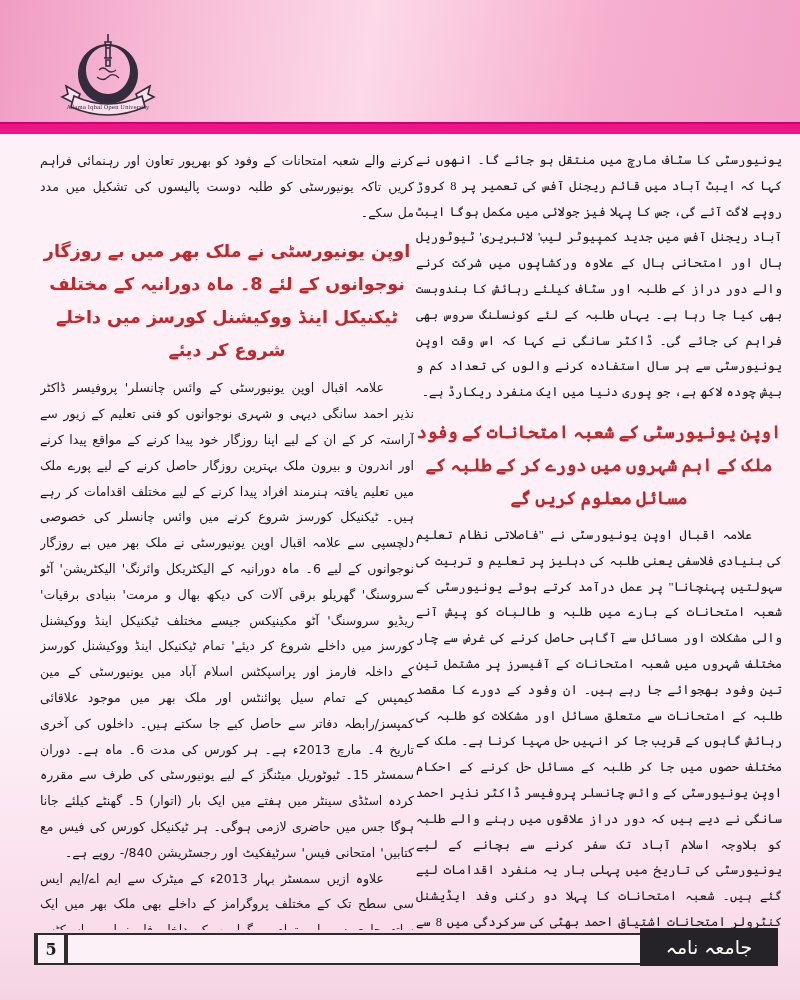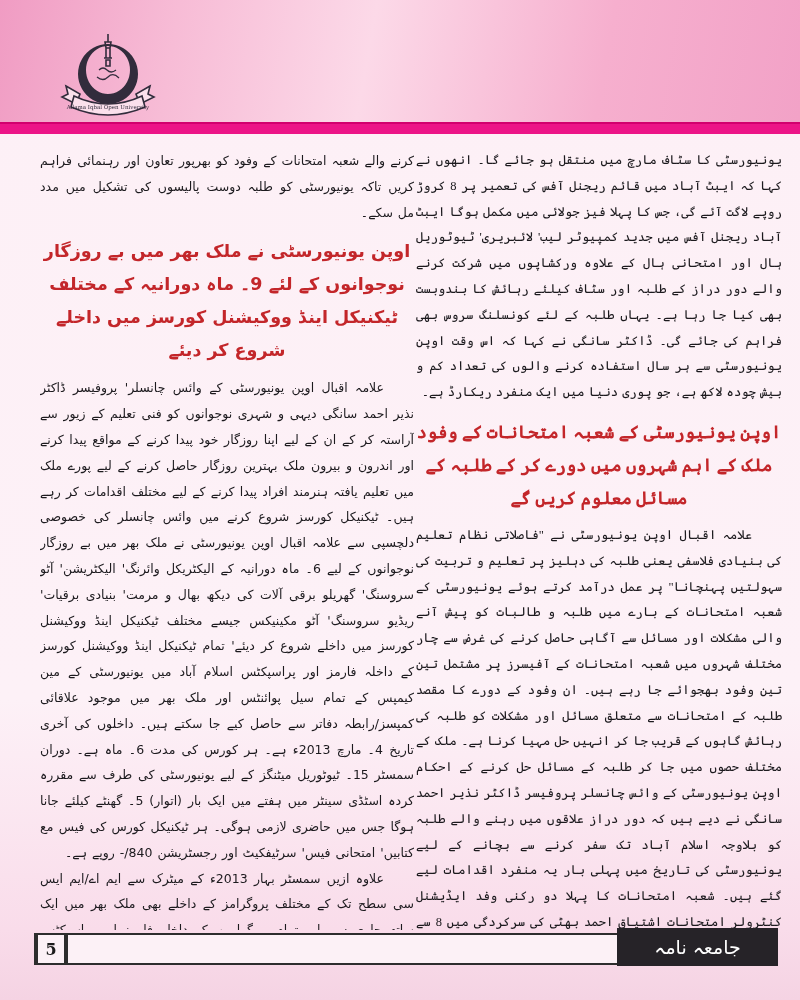--- a/index.html
+++ b/index.html
@@ -23,21 +23,21 @@
   .headline{margin:10px 0 8px 0;color:#c3262a;font-weight:bold;
             font-size:17.5px;line-height:33px;text-align:center;}
   
   .footer{position:absolute;top:931px;left:34px;right:22px;height:36px;display:flex;align-items:center;}
   .pageno-box{width:34px;height:32px;box-sizing:border-box;background:#fcf1f6;
               border:2px solid #2d2d2d;border-left-width:4px;border-right-width:4px;
               display:flex;align-items:center;justify-content:center;
               font-family:"DejaVu Serif",serif;font-weight:bold;font-size:16px;color:#1c1c1c;}
   .footer-strip{flex:1;height:32px;box-sizing:border-box;background:#fcf1f6;
                 border-top:2px solid #2d2d2d;border-bottom:2px solid #2d2d2d;}
-  .masthead-box{width:161px;height:38px;margin-top:-4px;background:#262328;color:#ffffff;
+  .masthead-box{width:138px;height:38px;margin-top:-4px;background:#262328;color:#ffffff;
                 display:flex;align-items:center;justify-content:center;direction:rtl;
                 font-size:19px;letter-spacing:1px;}
 </style>
 </head>
 <body>
 
 <div class="page">
 
   <div class="top-band">
     <div class="logo-wrap">
@@ -63,21 +63,21 @@
   <div class="accent-stripe"></div>
 
   <div class="col col-right">
     <p class="body-par">یونیورسٹی کا سٹاف مارچ میں منتقل ہو جائے گا۔ انھوں نے کہا کہ ایبٹ آباد میں قائم ریجنل آفس کی تعمیر پر 8 کروڑ روپے لاگت آئے گی، جس کا پہلا فیز جولائی میں مکمل ہوگا ایبٹ آباد ریجنل آفس میں جدید کمپیوٹر لیب' لائبریری' ٹیوٹوریل ہال اور امتحانی ہال کے علاوہ ورکشاپوں میں شرکت کرنے والے دور دراز کے طلبہ اور سٹاف کیلئے رہائش کا بندوبست بھی کیا جا رہا ہے۔ یہاں طلبہ کے لئے کونسلنگ سروس بھی فراہم کی جائے گی۔ ڈاکٹر سانگی نے کہا کہ اس وقت اوپن یونیورسٹی سے ہر سال استفادہ کرنے والوں کی تعداد کم و بیش چودہ لاکھ ہے، جو پوری دنیا میں ایک منفرد ریکارڈ ہے۔</p>
     <h2 class="headline">اوپن یونیورسٹی کے شعبہ امتحانات کے وفود ملک کے اہم شہروں میں دورے کر کے طلبہ کے مسائل معلوم کریں گے</h2>
     <p class="body-par indent">علامہ اقبال اوپن یونیورسٹی نے "فاصلاتی نظام تعلیم کی بنیادی فلاسفی یعنی طلبہ کی دہلیز پر تعلیم و تربیت کی سہولتیں پہنچانا" پر عمل درآمد کرتے ہوئے یونیورسٹی کے شعبہ امتحانات کے بارے میں طلبہ و طالبات کو پیش آنے والی مشکلات اور مسائل سے آگاہی حاصل کرنے کی غرض سے چار مختلف شہروں میں شعبہ امتحانات کے آفیسرز پر مشتمل تین تین وفود بھجوائے جا رہے ہیں۔ ان وفود کے دورے کا مقصد طلبہ کے امتحانات سے متعلق مسائل اور مشکلات کو طلبہ کی رہائش گاہوں کے قریب جا کر انہیں حل مہیا کرنا ہے۔ ملک کے مختلف حصوں میں جا کر طلبہ کے مسائل حل کرنے کے احکام اوپن یونیورسٹی کے وائس چانسلر پروفیسر ڈاکٹر نذیر احمد سانگی نے دیے ہیں کہ دور دراز علاقوں میں رہنے والے طلبہ کو بلاوجہ اسلام آباد تک سفر کرنے سے بچانے کے لیے یونیورسٹی کی تاریخ میں پہلی بار یہ منفرد اقدامات لیے گئے ہیں۔ شعبہ امتحانات کا پہلا دو رکنی وفد ایڈیشنل کنٹرولر امتحانات اشتیاق احمد بھٹی کی سرکردگی میں 8 سے 10۔ مارچ 2013ء تک میر پور کا دورہ کرے گا' 8 سے 10۔ مارچ 2013ء کے دوران ہی ایک دوسرا وفد ڈپٹی کنٹرولر امتحانات محمد زاہد اختر خاکی کی سرکردگی میں فیصل آباد کا دورہ کرے گا۔ جبکہ 22 سے 24۔ مارچ 2013ء تک کے دورانیہ میں ایڈیشنل کنٹرولر امتحانات اقبال حسین کی سرکردگی میں ایک وفد پشاور جبکہ اسسٹنٹ کنٹرولر امتحانات محترمہ نسرین ملک کی سربراہی میں دوسرا وفد ملتان کا دورہ کرے گا۔ کنٹرولر امتحانات پروفیسر ڈاکٹر حامد خان نیازی نے میر پور' فیصل آباد' پشاور اور ملتان کے طلبہ خصوصاً شعبہ امتحانات سے متعلق شکایات اور تجاویز رکھنے والوں سے درخواست کی ہے کہ وہ اسلام آباد سے ان کے شہروں کا دورہ</p>
   </div>
 
   <div class="col col-left">
     <p class="body-par">کرنے والے شعبہ امتحانات کے وفود کو بھرپور تعاون اور رہنمائی فراہم کریں تاکہ یونیورسٹی کو طلبہ دوست پالیسوں کی تشکیل میں مدد مل سکے۔</p>
-    <h2 class="headline">اوپن یونیورسٹی نے ملک بھر میں بے روزگار نوجوانوں کے لئے 9۔ ماہ دورانیہ کے مختلف ٹیکنیکل اینڈ ووکیشنل کورسز میں داخلے شروع کر دیئے</h2>
+    <h2 class="headline">اوپن یونیورسٹی نے ملک بھر میں بے روزگار نوجوانوں کے لئے 8۔ ماہ دورانیہ کے مختلف ٹیکنیکل اینڈ ووکیشنل کورسز میں داخلے شروع کر دیئے</h2>
     <p class="body-par indent">علامہ اقبال اوپن یونیورسٹی کے وائس چانسلر' پروفیسر ڈاکٹر نذیر احمد سانگی دیہی و شہری نوجوانوں کو فنی تعلیم کے زیور سے آراستہ کر کے ان کے لیے اپنا روزگار خود پیدا کرنے کے مواقع پیدا کرنے اور اندرون و بیرون ملک بہترین روزگار حاصل کرنے کے لیے پورے ملک میں تعلیم یافتہ ہنرمند افراد پیدا کرنے کے لیے مختلف اقدامات کر رہے ہیں۔ ٹیکنیکل کورسز شروع کرنے میں وائس چانسلر کی خصوصی دلچسپی سے علامہ اقبال اوپن یونیورسٹی نے ملک بھر میں بے روزگار نوجوانوں کے لیے 6۔ ماہ دورانیہ کے الیکٹریکل وائرنگ' الیکٹریشن' آٹو سروسنگ' گھریلو برقی آلات کی دیکھ بھال و مرمت' بنیادی برقیات' ریڈیو سروسنگ' آٹو مکینیکس جیسے مختلف ٹیکنیکل اینڈ ووکیشنل کورسز میں داخلے شروع کر دیئے' تمام ٹیکنیکل اینڈ ووکیشنل کورسز کے داخلہ فارمز اور پراسپکٹس اسلام آباد میں یونیورسٹی کے مین کیمپس کے تمام سیل پوائنٹس اور ملک بھر میں موجود علاقائی کمپسز/رابطہ دفاتر سے حاصل کیے جا سکتے ہیں۔ داخلوں کی آخری تاریخ 4۔ مارچ 2013ء ہے۔ ہر کورس کی مدت 6۔ ماہ ہے۔ دوران سمسٹر 15۔ ٹیوٹوریل میٹنگز کے لیے یونیورسٹی کی طرف سے مقررہ کردہ اسٹڈی سینٹر میں ہفتے میں ایک بار (اتوار) 5۔ گھنٹے کیلئے جانا ہوگا جس میں حاضری لازمی ہوگی۔ ہر ٹیکنیکل کورس کی فیس مع کتابیں' امتحانی فیس' سرٹیفکیٹ اور رجسٹریشن 840/- روپے ہے۔</p>
     <p class="body-par indent">علاوہ ازیں سمسٹر بہار 2013ء کے میٹرک سے ایم اے/ایم ایس سی سطح تک کے مختلف پروگرامز کے داخلے بھی ملک بھر میں ایک ساتھ جاری ہیں اور تمام پروگراموں کے داخلہ فارمز اور پراسپکٹس اسلام آباد میں یونیورسٹی کے مین کیمپس کے تمام سیل پوائنٹس اور ملک بھر میں موجود علاقائی کمپسز/رابطہ دفاتر سے دستیاب ہیں داخلہ فارم مع مقررہ فیس بینک الفلاح' حبیب بینک لمیٹڈ' فرسٹ ویمن بینک' اور الائیڈ بینک کی تمام اور نیشنل بینک آف پاکستان اور مسلم کمرشل بینک کی نامزد کردہ برانچوں میں جمع کرائے جا سکتے ہیں۔ نامزد برانچوں کے بارے میں تفصیلات پراسپکٹس اور علاقائی دفاتر سے دستیاب ہیں۔</p>
   </div>
 
   <div class="footer">
     <div class="pageno-box">
       <span>5</span>
     </div>
     <div class="footer-strip"></div>
     <div class="masthead-box">

